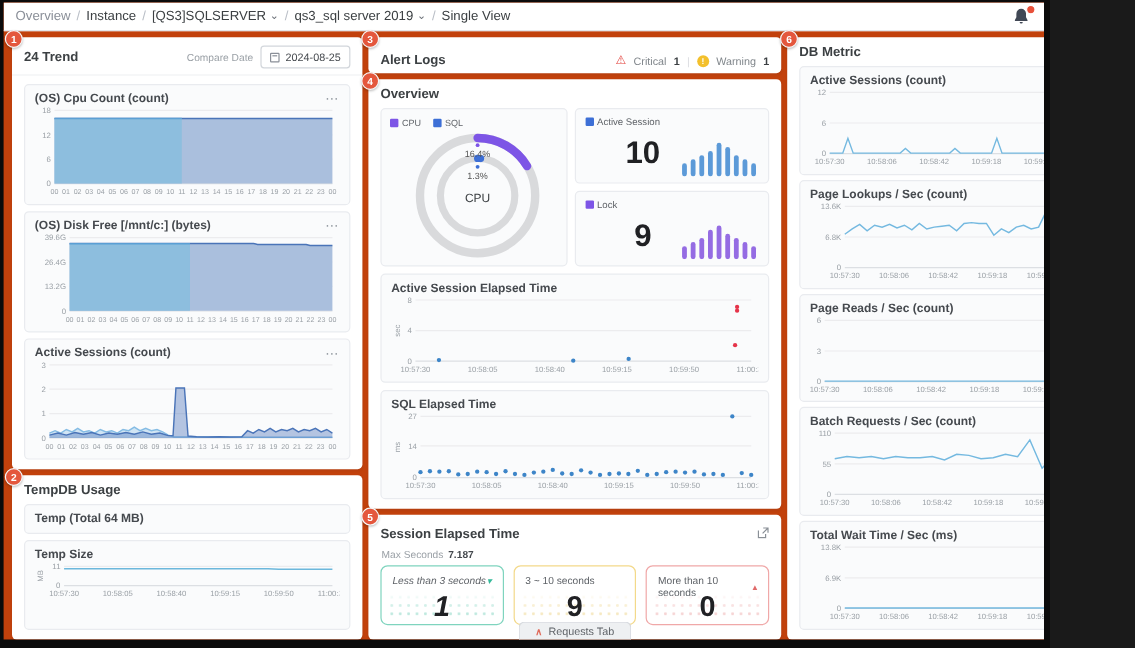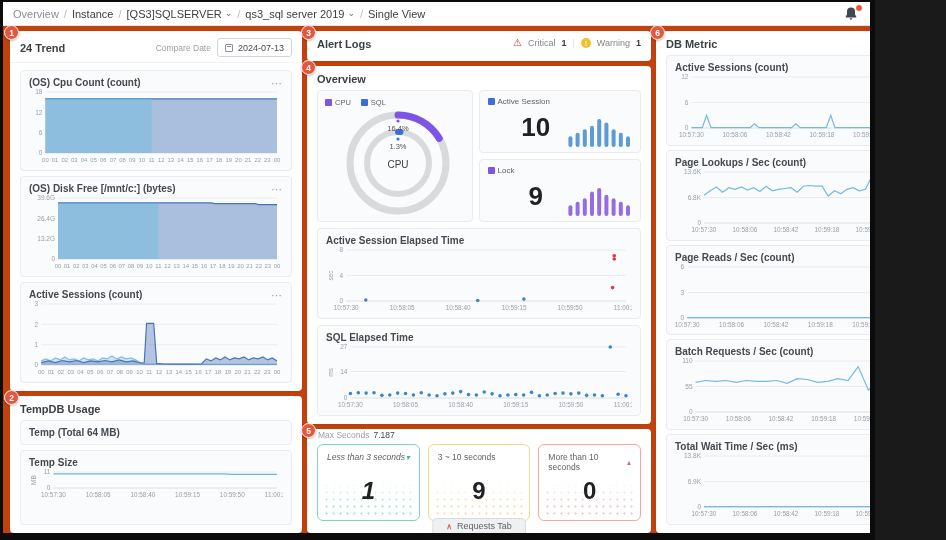--- a/index.html
+++ b/index.html
@@ -36,21 +36,21 @@
   .datebox{margin-left:6px;border:1px solid #d2d6db;border-radius:3px;height:19px;display:flex;align-items:center;padding:0 7px;gap:5px;background:#fff;cursor:pointer}
   .cal{width:8px;height:8px;border:1px solid #8a8f98;border-radius:1px;position:relative}
   .cal:before{content:"";position:absolute;left:1px;right:1px;top:1.5px;height:1px;background:#8a8f98}
   .dateval{font-size:9px;color:#45494e}
   
   .progress{position:relative;height:13px;background:#e8eaed;border-radius:2px;margin-top:6px;overflow:hidden}
   .progress-fill{position:absolute;left:0;top:0;bottom:0;background:linear-gradient(90deg,#9a6ff0,#7d55e6);border-radius:2px}
   .progress-label{position:absolute;left:0;right:0;top:0;bottom:0;display:flex;align-items:center;justify-content:center;font-size:8.5px;color:#5f6368}
   
   #panel-alerts{height:30px;flex:0 0 auto}
-  #panel-alerts .phead{border-bottom:none;height:100%;align-items:flex-start}
+  #panel-alerts .phead{border-bottom:none;height:100%;align-items:flex-end}
   .al-right{margin-left:auto;display:flex;align-items:center;gap:6px;font-size:9px;color:#80868b}
   .al-ico{color:#e23b35;font-size:10px;line-height:10px}
   .al-num{color:#3c4043;font-weight:bold}
   .al-div{color:#dadce0}
   .warn-circ{width:10px;height:10px;border-radius:50%;background:#f3c02c;color:#fff;font-size:7px;font-weight:bold;display:flex;align-items:center;justify-content:center}
   
   #panel-overview{height:358px;flex:0 0 auto}
   .ov-top{display:flex;gap:6px;height:132px;flex:0 0 auto}
   .donut-card{width:48%;position:relative;padding:5px}
   .legend{display:flex;gap:10px;align-items:center;font-size:7.5px;color:#5f6368;padding:2px 2px}
@@ -59,21 +59,21 @@
   .stat-col{flex:1;display:flex;flex-direction:column;gap:6px}
   .stat-card{flex:1;position:relative;padding:6px 8px}
   .stat-head{display:flex;align-items:center;font-size:8px;color:#5f6368}
   .stat-value{position:absolute;left:0;right:30%;top:34%;text-align:center;font-size:26px;font-weight:bold;color:#202124}
   .mini{position:absolute;right:8px;bottom:5px;width:72px;height:32px}
   .ov-scatter{flex:1}
   
   #panel-session{flex:1}
   .ext-ico{margin-left:auto;cursor:pointer}
   .maxline{font-size:8.5px;color:#9aa0a6;padding:1px 1px 0 1px;flex:0 0 auto}
-  .maxval{color:#45494e;font-weight:normal;margin-left:4px}
+  .maxval{color:#45494e;font-weight:bold;margin-left:4px}
   .scards{flex:1;display:flex;gap:8px;min-height:0;padding-bottom:4px}
   .scard{flex:1;border:1px solid;border-radius:6px;position:relative;padding:7px 9px;background:#fff;overflow:hidden}
   .scard .dots{position:absolute;left:5px;right:5px;bottom:4px;height:45%;background-image:radial-gradient(var(--dot) 1px,transparent 1.3px);background-size:7px 7px;-webkit-mask-image:linear-gradient(to top,#000 30%,transparent);mask-image:linear-gradient(to top,#000 30%,transparent)}
   .scard-head{display:flex;align-items:center;font-size:8.5px;color:#5f6368}
   .scard-marker{margin-left:auto;font-size:8px}
   .scard-value{position:absolute;left:0;right:0;top:42%;text-align:center;font-size:24px;font-weight:bold;color:#202124;z-index:2}
   .session-tab{position:absolute;left:50%;transform:translateX(-50%);bottom:-1px;background:#eef0f2;border:1px solid #d8dbe0;border-bottom:none;border-radius:5px 5px 0 0;padding:2px 13px 3px 13px;display:flex;align-items:center;gap:5px;font-size:9px;color:#5f6368;cursor:pointer;z-index:6}
   .tab-caret{color:#e06a5a;font-size:8px;font-weight:bold}
   
   #panel-dbmetric{height:100%}
@@ -108,21 +108,21 @@
   <div class="content">
 
     <div class="col left">
       <section class="panel" id="panel-trend" style="height:360px;flex:0 0 auto">
         <span class="nbadge">1</span>
         <div class="phead">
           <span class="ptitle">24 Trend</span>
           <span class="cmp-label">Compare Date</span>
           <span class="datebox">
             <span class="cal"></span>
-            <span class="dateval">2024-07-13</span>
+            <span class="dateval">2024-08-25</span>
           </span>
         </div>
         <div class="pbody">
           <div class="card t-card">
             <div class="card-head">
               <span class="card-title">(OS) Cpu Count (count)</span>
               <span class="more">⋯</span>
             </div>
             <div class="chart"><svg width="254" height="76">
                   <line x1="16.4" x2="248" y1="4" y2="4" stroke="#ececee" stroke-width="1"></line>
@@ -453,20 +453,29 @@
                   <circle cx="284.25142857142856" cy="4" r="1.8" fill="#3d85c8"></circle>
                   <circle cx="292.1257142857143" cy="51.22222222222222" r="1.8" fill="#3d85c8"></circle>
                   <circle cx="300" cy="52.733333333333334" r="1.8" fill="#3d85c8"></circle>
                 </svg></div>
           </div>
         </div>
       </section>
 
       <section class="panel" id="panel-session">
         <span class="nbadge">5</span>
+        <div class="phead" style="border-bottom:none;padding-bottom:2px">
+          <span class="ptitle">Session Elapsed Time</span>
+          <span class="ext-ico">
+            <svg width="10" height="10" viewBox="0 0 10 10">
+                <path d="M1 3v6h6V6" fill="none" stroke="#8a9097" stroke-width="1"></path>
+                <path d="M5 1h4v4M9 1L4.5 5.5" fill="none" stroke="#8a9097" stroke-width="1"></path>
+              </svg>
+          </span>
+        </div>
         <div class="pbody" style="padding-top:0;gap:4px">
           <div class="maxline">
             <span>Max Seconds</span><span class="maxval">7.187</span>
           </div>
           <div class="scards">
             <div class="scard" style="--dot: #bfe9df; border-color: rgb(127, 212, 190); font-style: italic;">
               <div class="scard-head">
                 <span>Less than 3 seconds</span>
                 <span class="scard-marker" style="color: rgb(53, 185, 154);">▾</span>
               </div>

